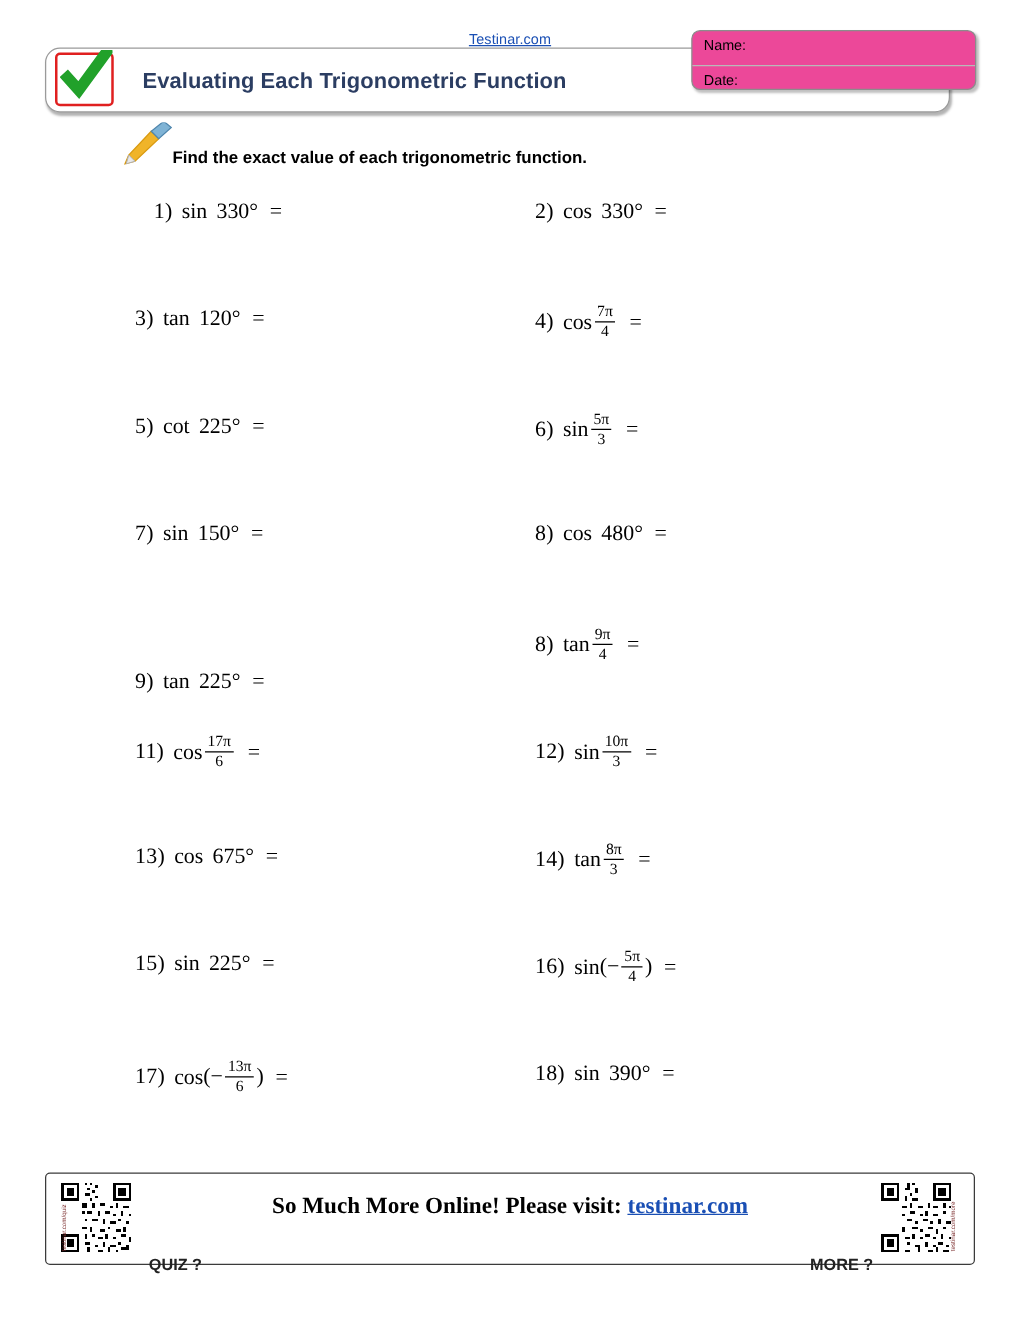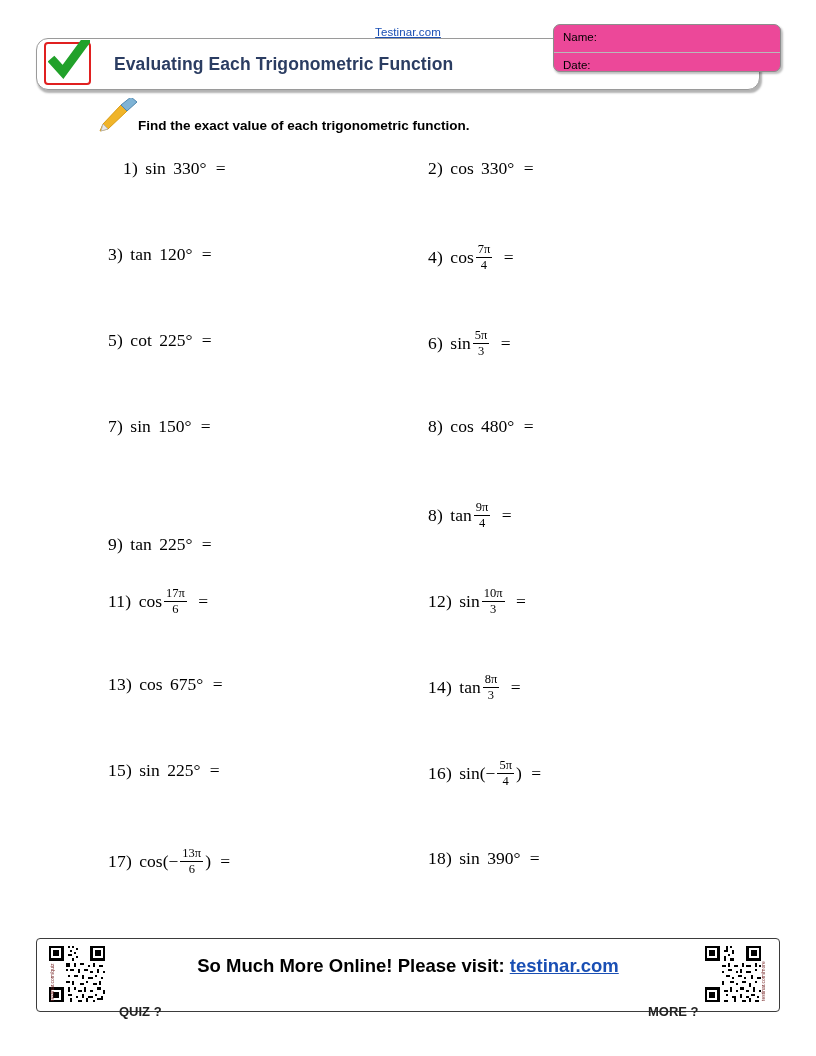--- a/index.html
+++ b/index.html
@@ -183,21 +183,21 @@
     border-radius: 4px;
     background: #ffffff;
     box-sizing: border-box;
   }
   .footer-text {
     position: absolute;
     left: 0;
     top: 955px;
     width: 816px;
     text-align: center;
-    font-family: Liberation Sans, sans-serif;
+    font-family: Liberation Serif, serif;
     font-size: 18.5px;
     font-weight: bold;
     color: #000;
   }
   .footer-text .url {
     color: #1a4fb4;
     text-decoration: underline;
     font-weight: bold;
   }
   .qr {

